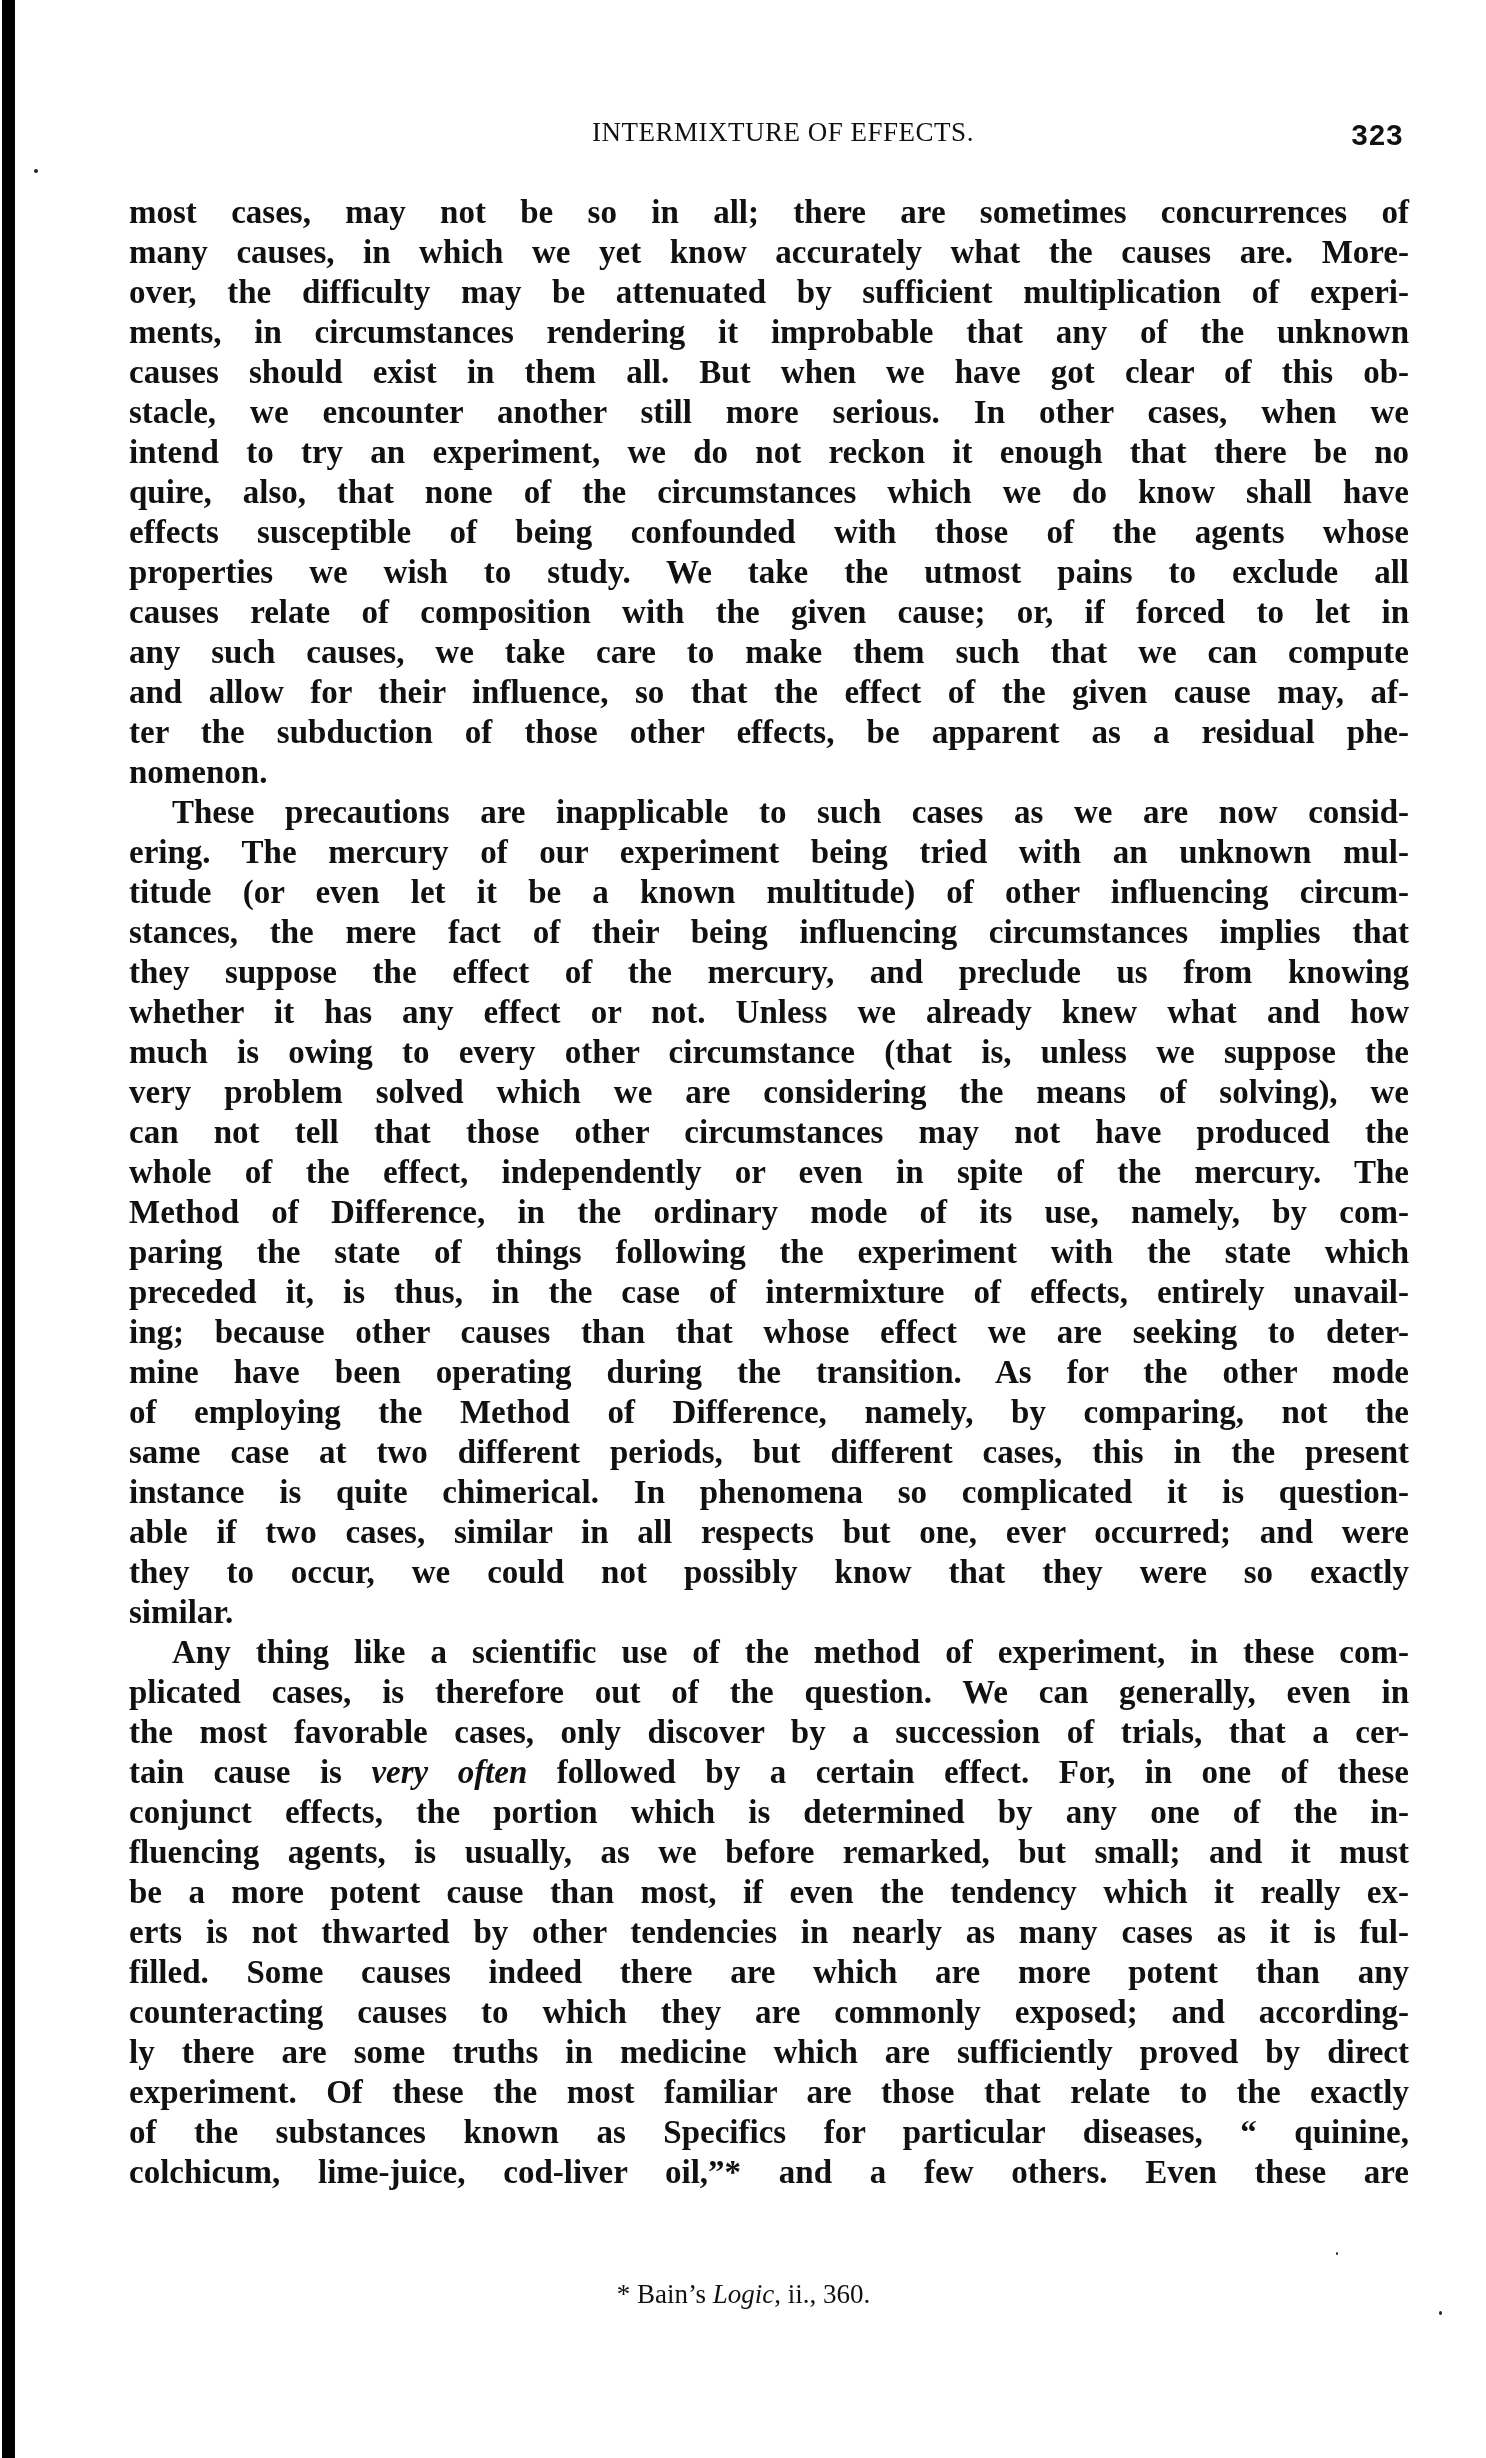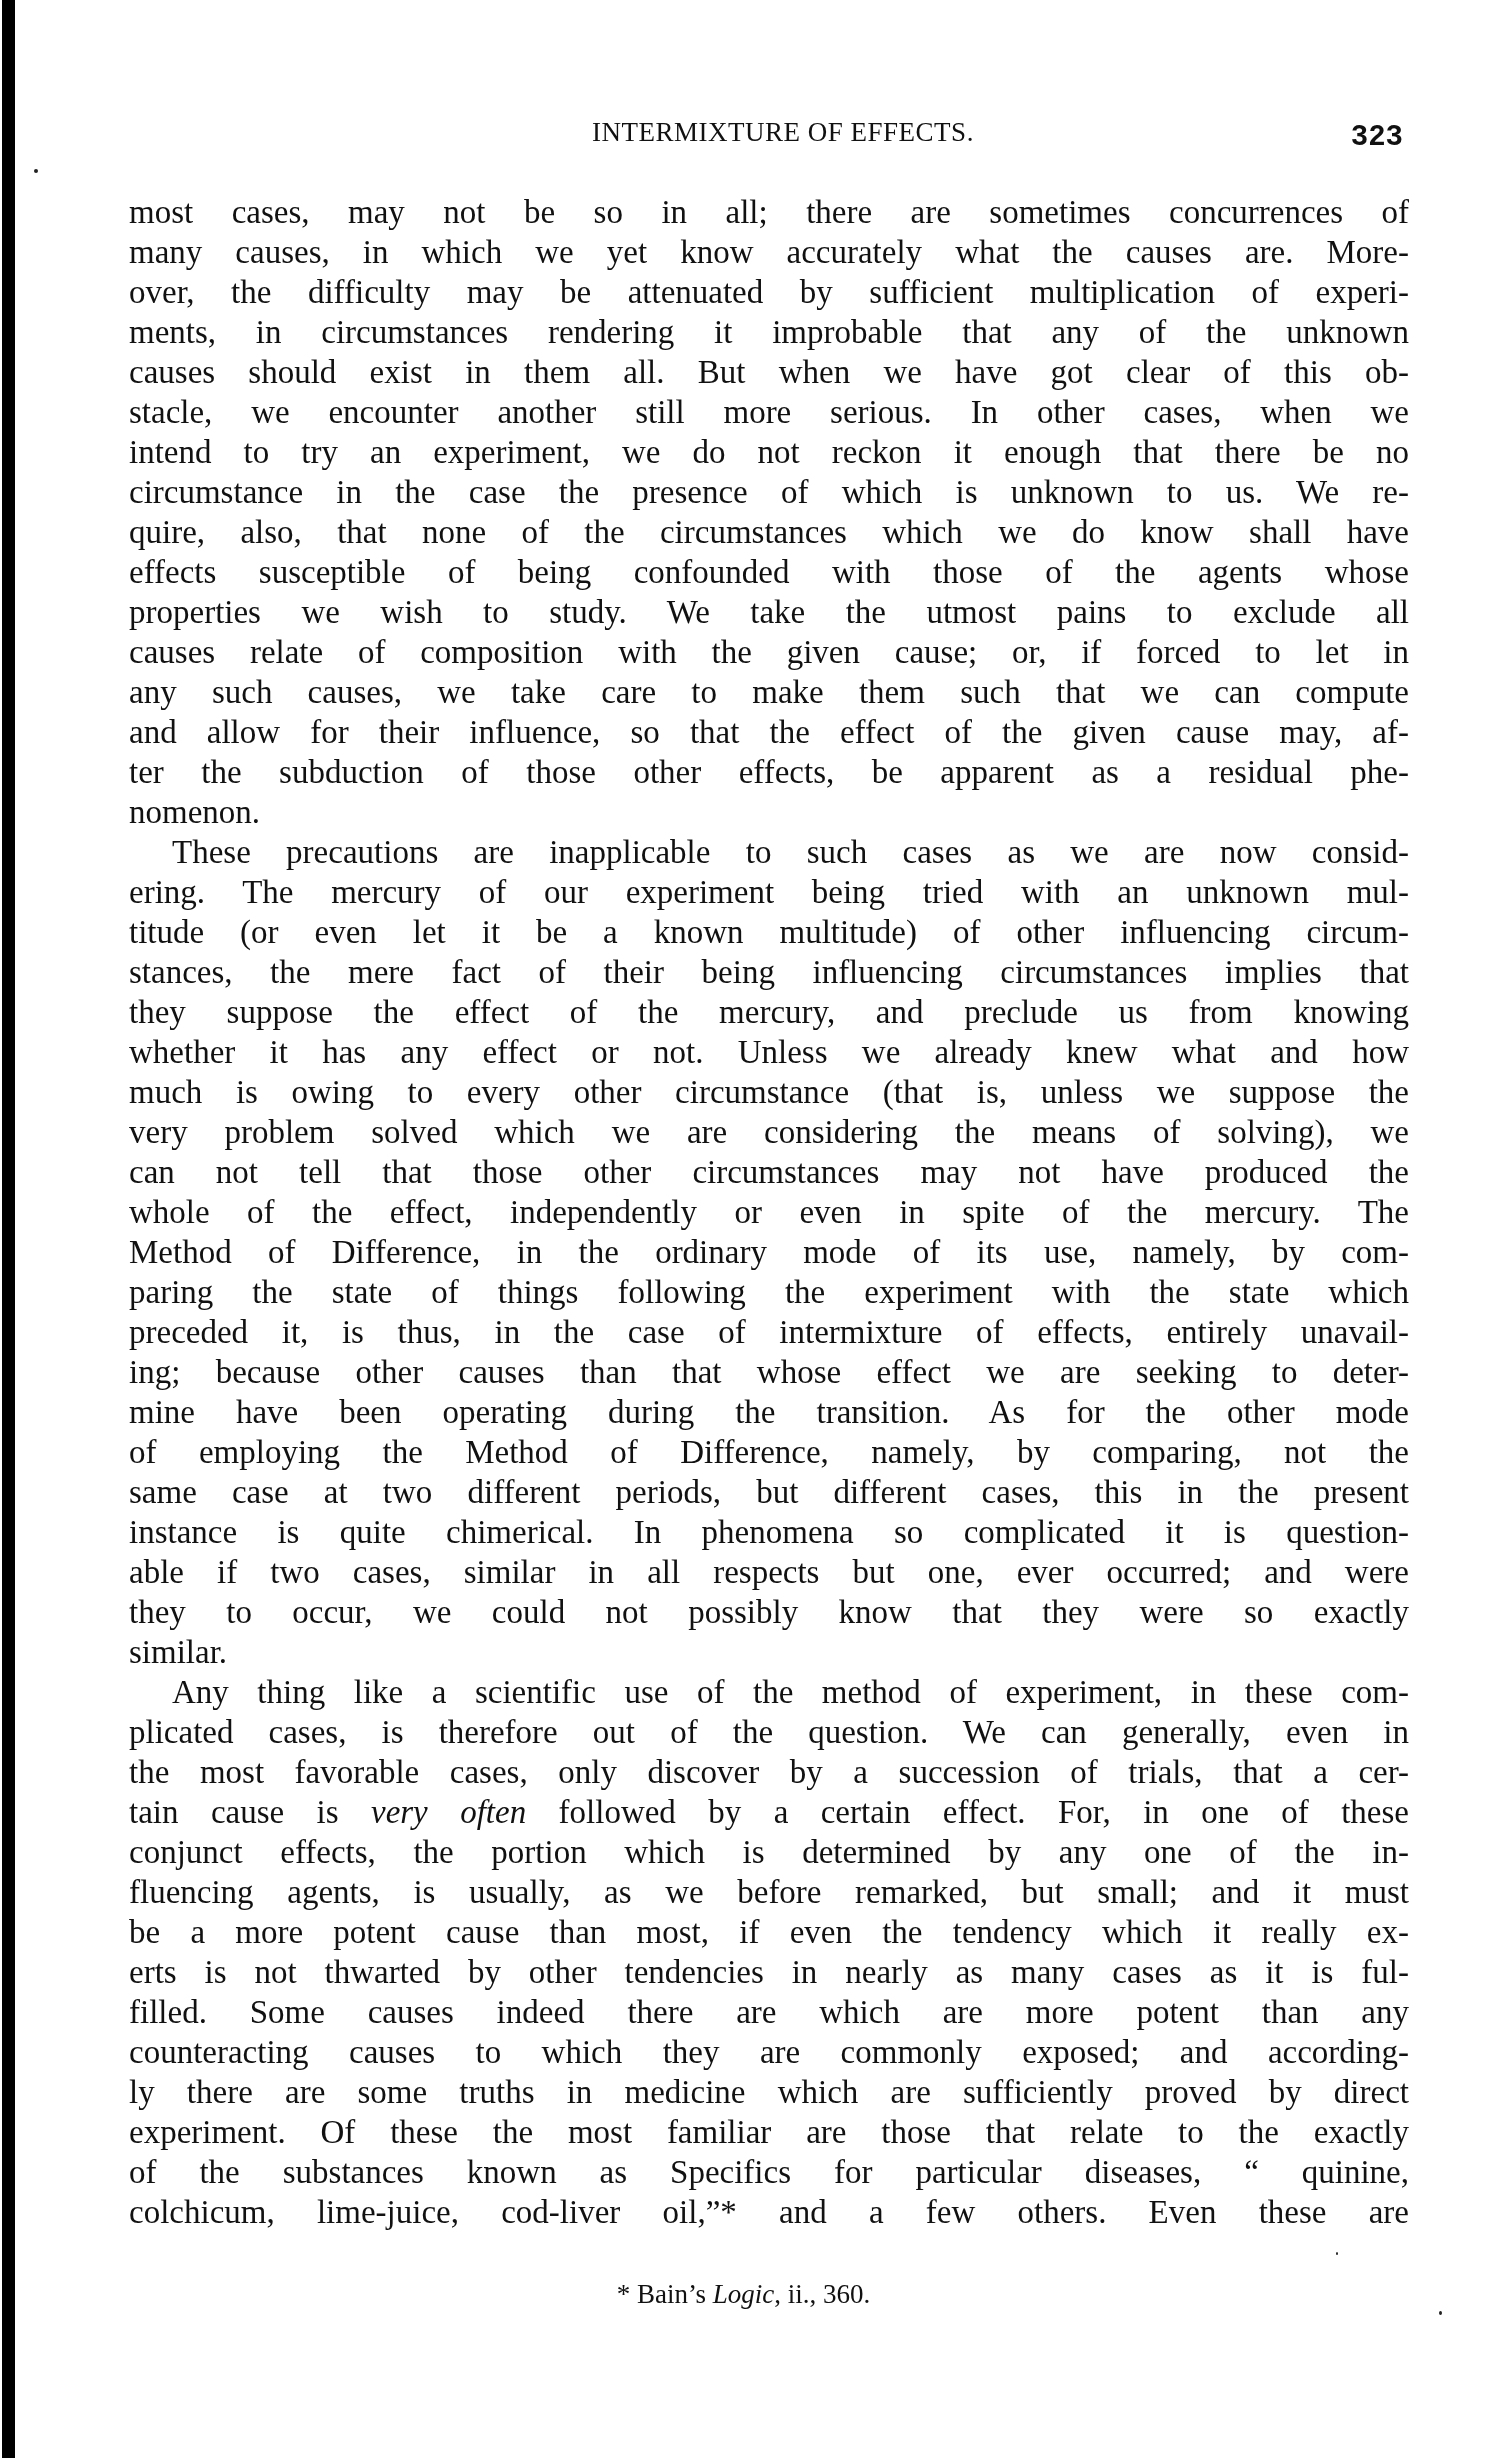--- a/index.html
+++ b/index.html
@@ -4,21 +4,21 @@
   <style>
     html, body { margin: 0; padding: 0; background: #ffffff; }
     body { width: 1487px; height: 2459px; position: relative; overflow: hidden;
            font-family: "Liberation Serif", "DejaVu Serif", serif; color: #111; }
     .edge-strip { position: absolute; left: 2px; top: 0; width: 13px; height: 2459px; background: #000; }
     .speck { position: absolute; width: 4px; height: 4px; border-radius: 50%; background: #222; }
     .running-head { position: absolute; top: 117px; left: 123px; width: 1280px; height: 40px; }
     .running-title { position: absolute; left: 0; right: 0; text-align: center; top: 0;
                      font-size: 27px; letter-spacing: 0.5px; font-weight: normal; padding-left: 40px; }
     .page-number { position: absolute; right: 0; top: 4px; font-size: 29px; font-weight: bold; font-family: Liberation Mono, monospace; }
-    .body-text { position: absolute; left: 129px; top: 192px; width: 1280px; }
+    .body-text { position: absolute; left: 129px; top: 192px; width: 1280px; font-weight: bold; }
     .line { height: 40px; line-height: 40px; font-size: 33px; white-space: nowrap;
             text-align: justify; text-align-last: justify; display: block; }
     .line.last { text-align-last: left; }
     .line.indent { padding-left: 43px; }
     .footnote { position: absolute; top: 2279px; left: 0; width: 1487px; text-align: center;
                 font-size: 27px; padding-left: 0; }
     .footnote em { font-style: italic; }
   </style>
 </head>
 <body>
@@ -35,21 +35,20 @@
 
 <div class="body-text" id="body-text">
     <div>
       <span class="line">most cases, may not be so in all; there are sometimes concurrences of</span>
       <span class="line">many causes, in which we yet know accurately what the causes are. More-</span>
       <span class="line">over, the difficulty may be attenuated by sufficient multiplication of experi-</span>
       <span class="line">ments, in circumstances rendering it improbable that any of the unknown</span>
       <span class="line">causes should exist in them all. But when we have got clear of this ob-</span>
       <span class="line">stacle, we encounter another still more serious. In other cases, when we</span>
       <span class="line">intend to try an experiment, we do not reckon it enough that there be no</span>
-      <span class="line">circumstance in the case the presence of which is unknown to us. We re-</span>
       <span class="line">quire, also, that none of the circumstances which we do know shall have</span>
       <span class="line">effects susceptible of being confounded with those of the agents whose</span>
       <span class="line">properties we wish to study. We take the utmost pains to exclude all</span>
       <span class="line">causes relate of composition with the given cause; or, if forced to let in</span>
       <span class="line">any such causes, we take care to make them such that we can compute</span>
       <span class="line">and allow for their influence, so that the effect of the given cause may, af-</span>
       <span class="line">ter the subduction of those other effects, be apparent as a residual phe-</span>
       <span class="line last">nomenon.</span>
     </div>
     <div>

